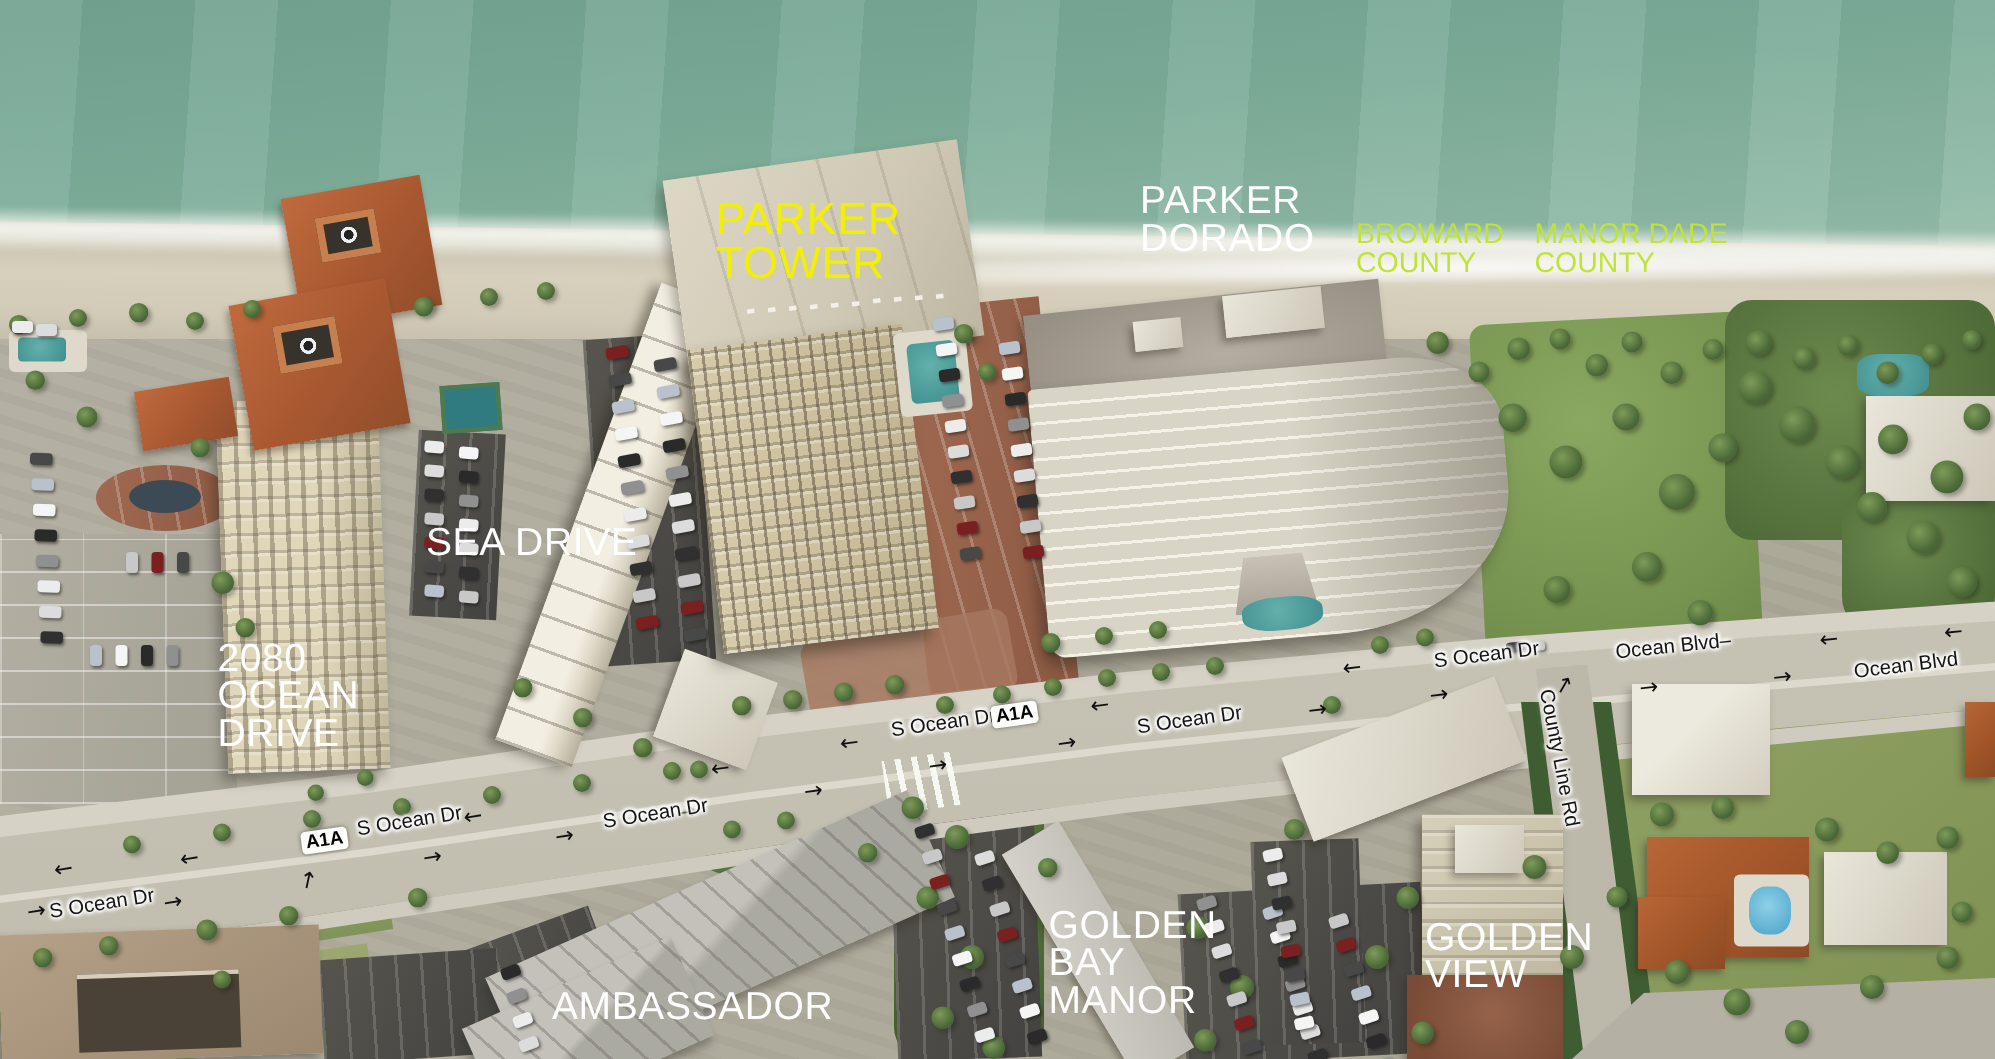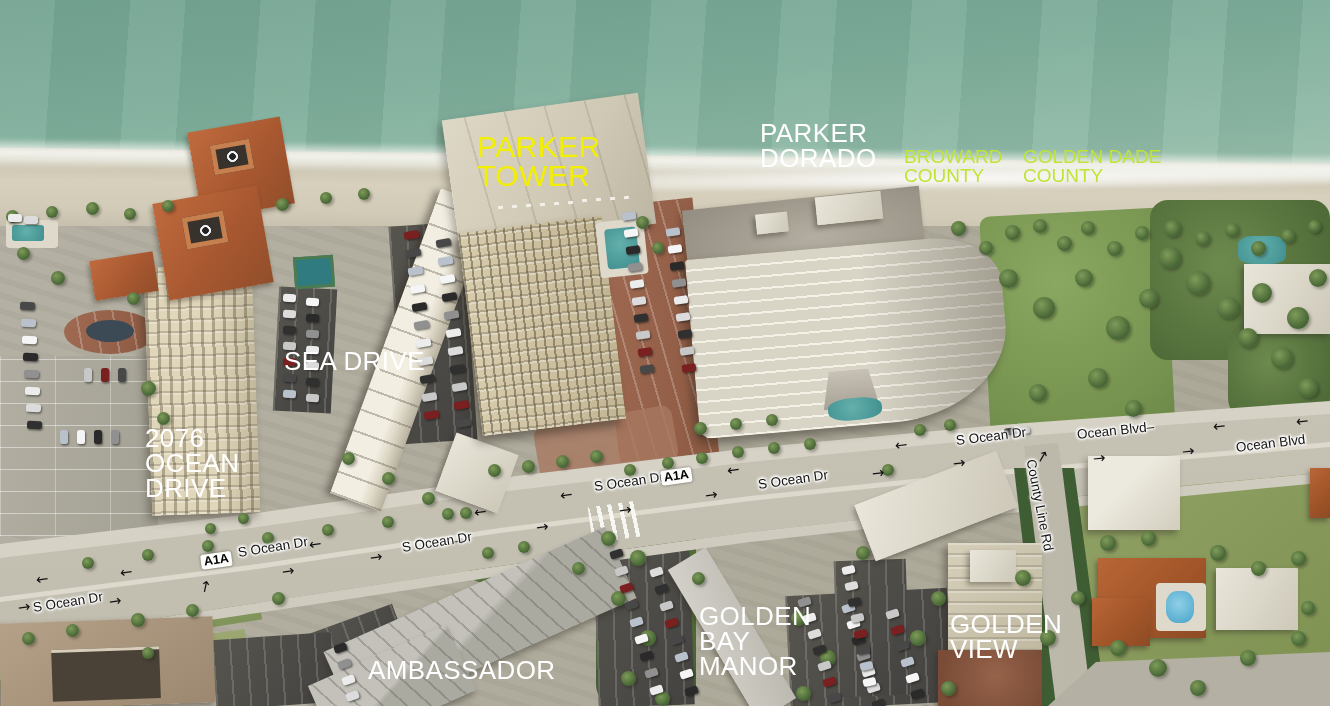--- a/index.html
+++ b/index.html
@@ -430,32 +430,32 @@
       <div class="abs car" style="left: 346px; top: 692px; width: 13px; height: 8px; transform: rotate(-20deg); background: rgb(220, 220, 220);"></div>
       <div class="abs car" style="left: 1004px; top: 428px; width: 12px; height: 7px; transform: rotate(-7deg); background: rgb(48, 48, 48);"></div>
       <div class="abs car" style="left: 1018px; top: 427px; width: 12px; height: 7px; transform: rotate(-7deg); background: rgb(200, 200, 200);"></div>
     </div>
   <div id="labels-layer">
       <div class="abs lbl lbl-bld lbl-yellow" style="left: 477px; top: 132px;">PARKER
 TOWER</div>
       <div class="abs lbl lbl-bld" style="left: 760px; top: 121px;">PARKER
 DORADO</div>
       <div class="abs lbl lbl-bld" style="left: 284px; top: 349px;">SEA DRIVE</div>
-      <div class="abs lbl lbl-bld" style="left: 145px; top: 426px;">2076
+      <div class="abs lbl lbl-bld" style="left: 145px; top: 426px;">2080
 OCEAN
 DRIVE</div>
       <div class="abs lbl lbl-bld" style="left: 368px; top: 658px;">AMBASSADOR</div>
       <div class="abs lbl lbl-bld" style="left: 699px; top: 604px;">GOLDEN
 BAY
 MANOR</div>
       <div class="abs lbl lbl-bld" style="left: 950px; top: 612px;">GOLDEN
 VIEW</div>
       <div class="abs lbl lbl-county" style="left: 904px; top: 147px;">BROWARD
 COUNTY</div>
-      <div class="abs lbl lbl-county" style="left: 1023px; top: 147px;">GOLDEN DADE
+      <div class="abs lbl lbl-county" style="left: 1023px; top: 147px;">MANOR DADE
 COUNTY</div>
       <div class="abs roadlbl" style="left: 33px; top: 600px; transform: rotate(-9deg);">S Ocean Dr</div>
       <div class="abs roadlbl" style="left: 238px; top: 545px; transform: rotate(-9deg);">S Ocean Dr</div>
       <div class="abs roadlbl" style="left: 402px; top: 540px; transform: rotate(-9deg);">S Ocean Dr</div>
       <div class="abs roadlbl" style="left: 594px; top: 479px; transform: rotate(-8deg);">S Ocean Dr–</div>
       <div class="abs roadlbl" style="left: 758px; top: 477px; transform: rotate(-8deg);">S Ocean Dr</div>
       <div class="abs roadlbl" style="left: 956px; top: 433px; transform: rotate(-7deg);">S Ocean Dr</div>
       <div class="abs roadlbl" style="left: 1077px; top: 427px; transform: rotate(-6deg);">Ocean Blvd–</div>
       <div class="abs roadlbl" style="left: 1236px; top: 440px; transform: rotate(-7deg);">Ocean Blvd</div>
       <div class="abs roadlbl" style="left: 1031px; top: 452px; transform: rotate(79deg);">County Line Rd</div>

